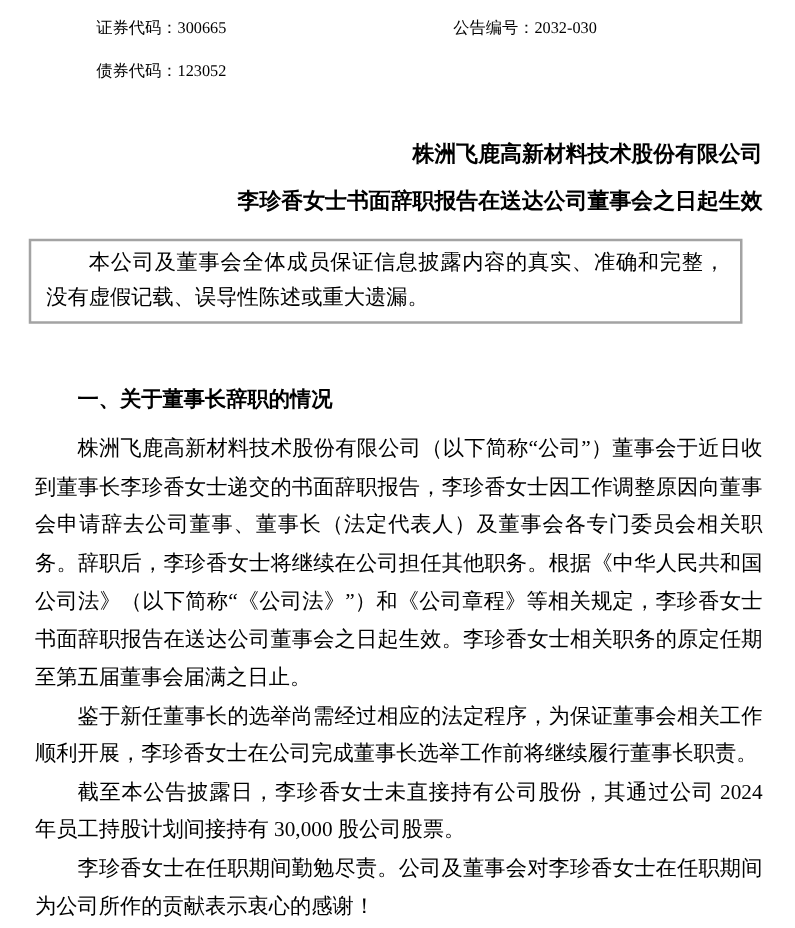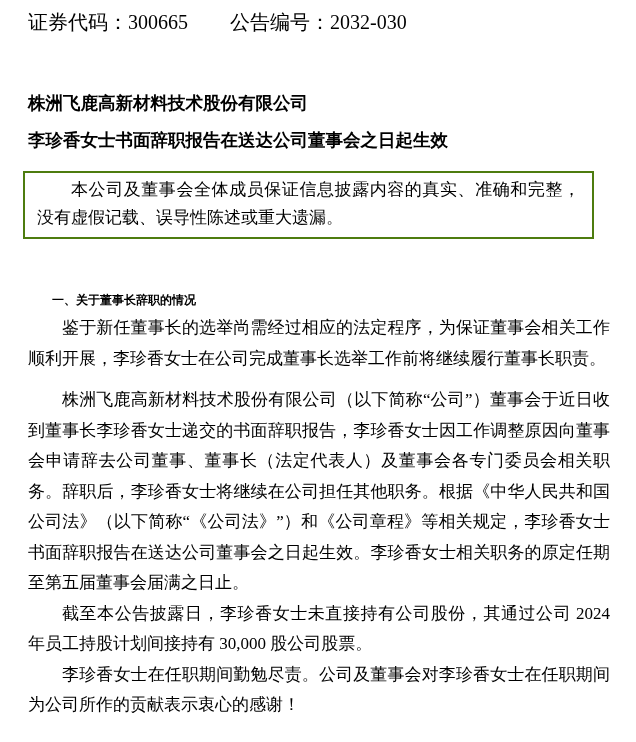--- a/index.html
+++ b/index.html
@@ -15,51 +15,52 @@
     font-family: "Liberation Serif", "DejaVu Serif", serif;
   }
   .page {
     box-sizing: border-box;
     width: 636px;
     height: 742px;
     padding: 12px 26px 0 28px;
   }
   .hdr-row {
     display: flex;
-    font-size: 20px;
+    font-size: 13px;
     line-height: 20px;
     white-space: nowrap;
+    text-align: center;
   }
   .hdr-row.second {
     margin-top: 15px;
   }
   .hdr-col1 { width: 202px; }
   .hdr-col2 { width: 225px; }
   .hdr-col3 { flex: 1; }
   .title-block {
     margin-top: 38px;
-    text-align: left;
+    text-align: right;
     font-weight: bold;
     font-size: 17.5px;
     line-height: 37px;
   }
   .disclaimer-box {
     box-sizing: border-box;
-    border: 2px solid #4d7c0f;
+    border: 2px solid #a3a3a3;
     margin: 12px 16px 0 -5px;
     padding: 3px 12px 5px 12px;
     font-size: 17px;
     line-height: 28px;
     text-align: justify;
     text-indent: 2em;
   }
   .section-heading {
     margin-top: 48px;
     font-weight: bold;
-    font-size: 12px;
+    font-size: 17px;
     line-height: 26px;
     text-indent: 2em;
   }
   .body-para {
     margin: 0;
     font-size: 17px;
     line-height: 30.5px;
     text-align: justify;
     text-indent: 2em;
   }
@@ -71,30 +72,31 @@
 <body>
 
 <div class="page">
 
   <div class="hdr-row">
     <span class="hdr-col1">证券代码：300665</span>
     <span class="hdr-col3">公告编号：2032-030</span>
   </div>
 
   <div class="hdr-row second">
+    <span class="hdr-col1">债券代码：123052</span>
     <span class="hdr-col3"></span>
   </div>
 
   <div class="title-block">
     <div>株洲飞鹿高新材料技术股份有限公司</div>
     <div>李珍香女士书面辞职报告在送达公司董事会之日起生效</div>
   </div>
 
   <div class="disclaimer-box">本公司及董事会全体成员保证信息披露内容的真实、准确和完整，没有虚假记载、误导性陈述或重大遗漏。</div>
 
   <div class="section-heading">一、关于董事长辞职的情况</div>
 
+  <p class="body-para first">株洲飞鹿高新材料技术股份有限公司（以下简称“公司”）董事会于近日收到董事长李珍香女士递交的书面辞职报告，李珍香女士因工作调整原因向董事会申请辞去公司董事、董事长（法定代表人）及董事会各专门委员会相关职务。辞职后，李珍香女士将继续在公司担任其他职务。根据《中华人民共和国公司法》（以下简称“《公司法》”）和《公司章程》等相关规定，李珍香女士书面辞职报告在送达公司董事会之日起生效。李珍香女士相关职务的原定任期至第五届董事会届满之日止。</p>
   <p class="body-para">鉴于新任董事长的选举尚需经过相应的法定程序，为保证董事会相关工作顺利开展，李珍香女士在公司完成董事长选举工作前将继续履行董事长职责。</p>
-  <p class="body-para first">株洲飞鹿高新材料技术股份有限公司（以下简称“公司”）董事会于近日收到董事长李珍香女士递交的书面辞职报告，李珍香女士因工作调整原因向董事会申请辞去公司董事、董事长（法定代表人）及董事会各专门委员会相关职务。辞职后，李珍香女士将继续在公司担任其他职务。根据《中华人民共和国公司法》（以下简称“《公司法》”）和《公司章程》等相关规定，李珍香女士书面辞职报告在送达公司董事会之日起生效。李珍香女士相关职务的原定任期至第五届董事会届满之日止。</p>
   <p class="body-para">截至本公告披露日，李珍香女士未直接持有公司股份，其通过公司 2024 年员工持股计划间接持有 30,000 股公司股票。</p>
   <p class="body-para">李珍香女士在任职期间勤勉尽责。公司及董事会对李珍香女士在任职期间为公司所作的贡献表示衷心的感谢！</p>
 
 </div>
 
 </body></html>

